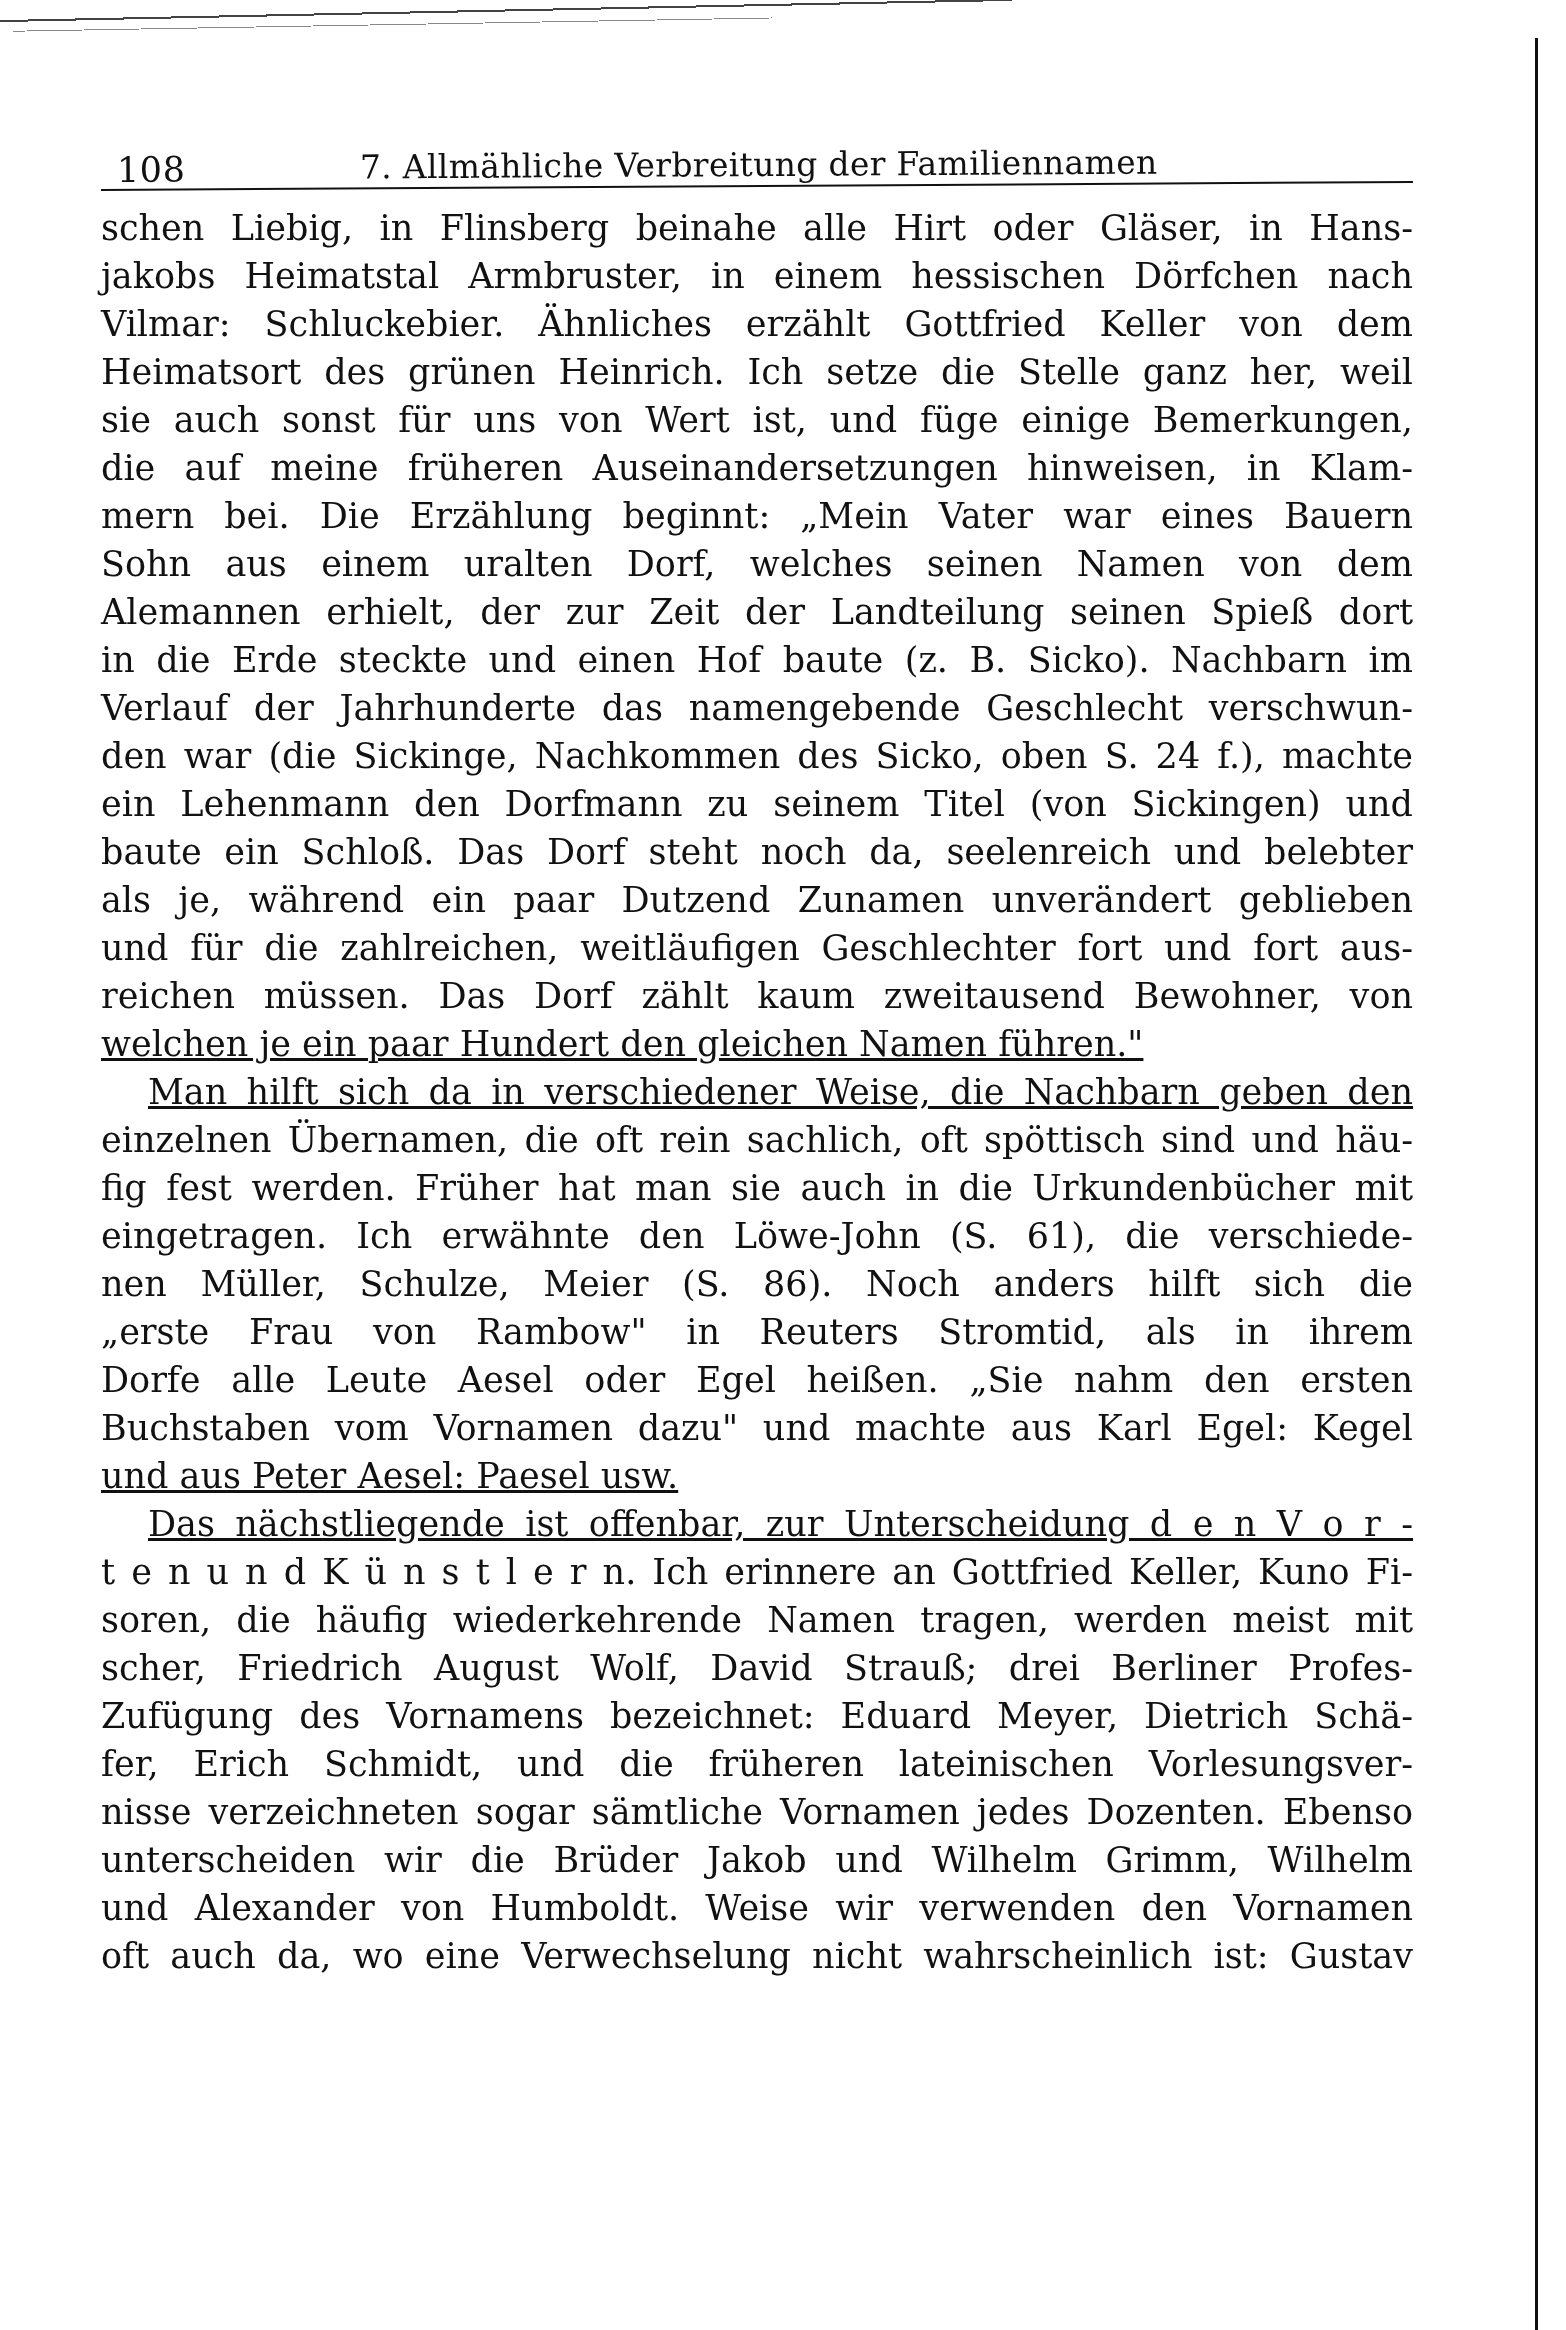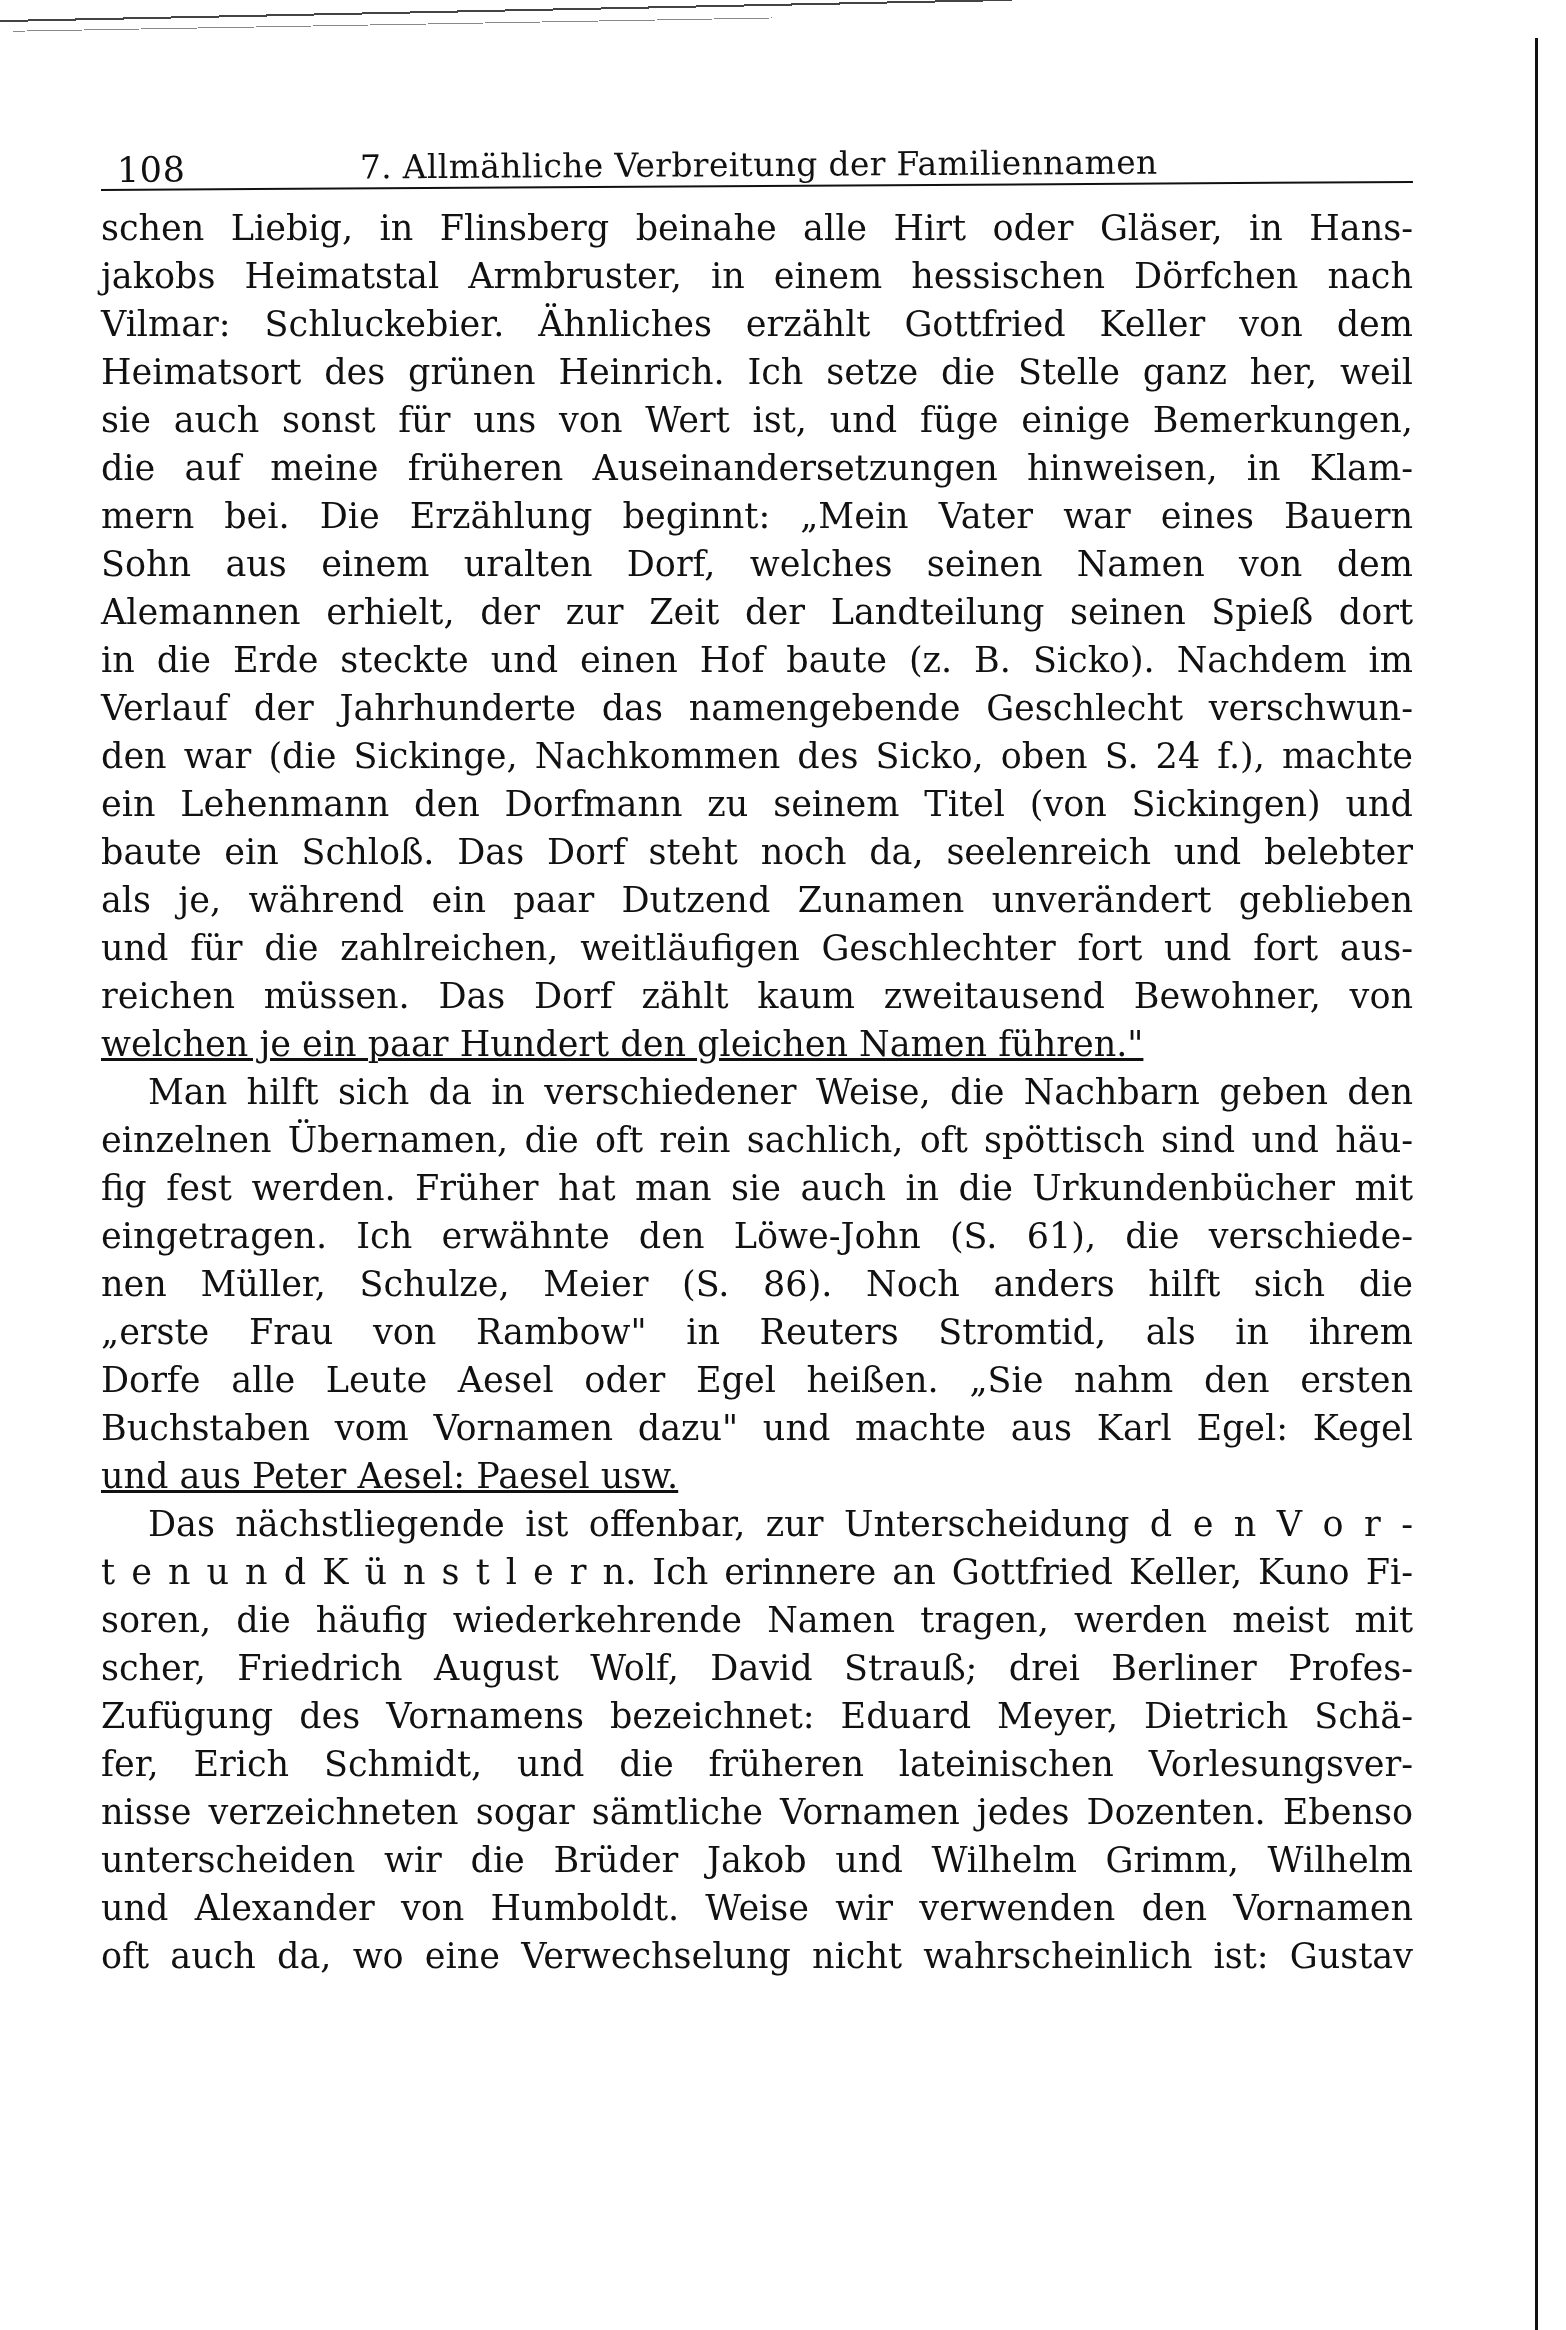--- a/index.html
+++ b/index.html
@@ -34,21 +34,21 @@
   }
   .body-text {
     position: absolute; top: 204px; left: 0; width: 1312px;
     font-size: 35px; line-height: 48px;
   }
   .line {
     display: block; white-space: nowrap; text-align: justify; text-align-last: justify;
     height: 48px; overflow: visible;
   }
   .line.last { text-align-last: left; text-decoration: underline; }
-  .line.indent { padding-left: 47px; }
+  .line.indent { padding-left: 47px; text-decoration: underline; }
 </style>
 </head>
 <body>
 
 <div class="scan-artifact-top"></div>
 <div class="scan-artifact-top2"></div>
 <div class="right-border"></div>
 
 <div class="page">
   <div class="running-head">
@@ -59,21 +59,21 @@
   <div class="body-text" id="body-text">
       <span class="line">schen Liebig, in Flinsberg beinahe alle Hirt oder Gläser, in Hans-</span>
       <span class="line">jakobs Heimatstal Armbruster, in einem hessischen Dörfchen nach</span>
       <span class="line">Vilmar: Schluckebier. Ähnliches erzählt Gottfried Keller von dem</span>
       <span class="line">Heimatsort des grünen Heinrich. Ich setze die Stelle ganz her, weil</span>
       <span class="line">sie auch sonst für uns von Wert ist, und füge einige Bemerkungen,</span>
       <span class="line">die auf meine früheren Auseinandersetzungen hinweisen, in Klam-</span>
       <span class="line">mern bei. Die Erzählung beginnt: „Mein Vater war eines Bauern</span>
       <span class="line">Sohn aus einem uralten Dorf, welches seinen Namen von dem</span>
       <span class="line">Alemannen erhielt, der zur Zeit der Landteilung seinen Spieß dort</span>
-      <span class="line">in die Erde steckte und einen Hof baute (z. B. Sicko). Nachdem im</span>
+      <span class="line">in die Erde steckte und einen Hof baute (z. B. Sicko). Nachbarn im</span>
       <span class="line">Verlauf der Jahrhunderte das namengebende Geschlecht verschwun-</span>
       <span class="line">den war (die Sickinge, Nachkommen des Sicko, oben S. 24 f.), machte</span>
       <span class="line">ein Lehenmann den Dorfmann zu seinem Titel (von Sickingen) und</span>
       <span class="line">baute ein Schloß. Das Dorf steht noch da, seelenreich und belebter</span>
       <span class="line">als je, während ein paar Dutzend Zunamen unverändert geblieben</span>
       <span class="line">und für die zahlreichen, weitläufigen Geschlechter fort und fort aus-</span>
       <span class="line">reichen müssen. Das Dorf zählt kaum zweitausend Bewohner, von</span>
       <span class="line last">welchen je ein paar Hundert den gleichen Namen führen."</span>
       <span class="line indent">Man hilft sich da in verschiedener Weise, die Nachbarn geben den</span>
       <span class="line">einzelnen Übernamen, die oft rein sachlich, oft spöttisch sind und häu-</span>

